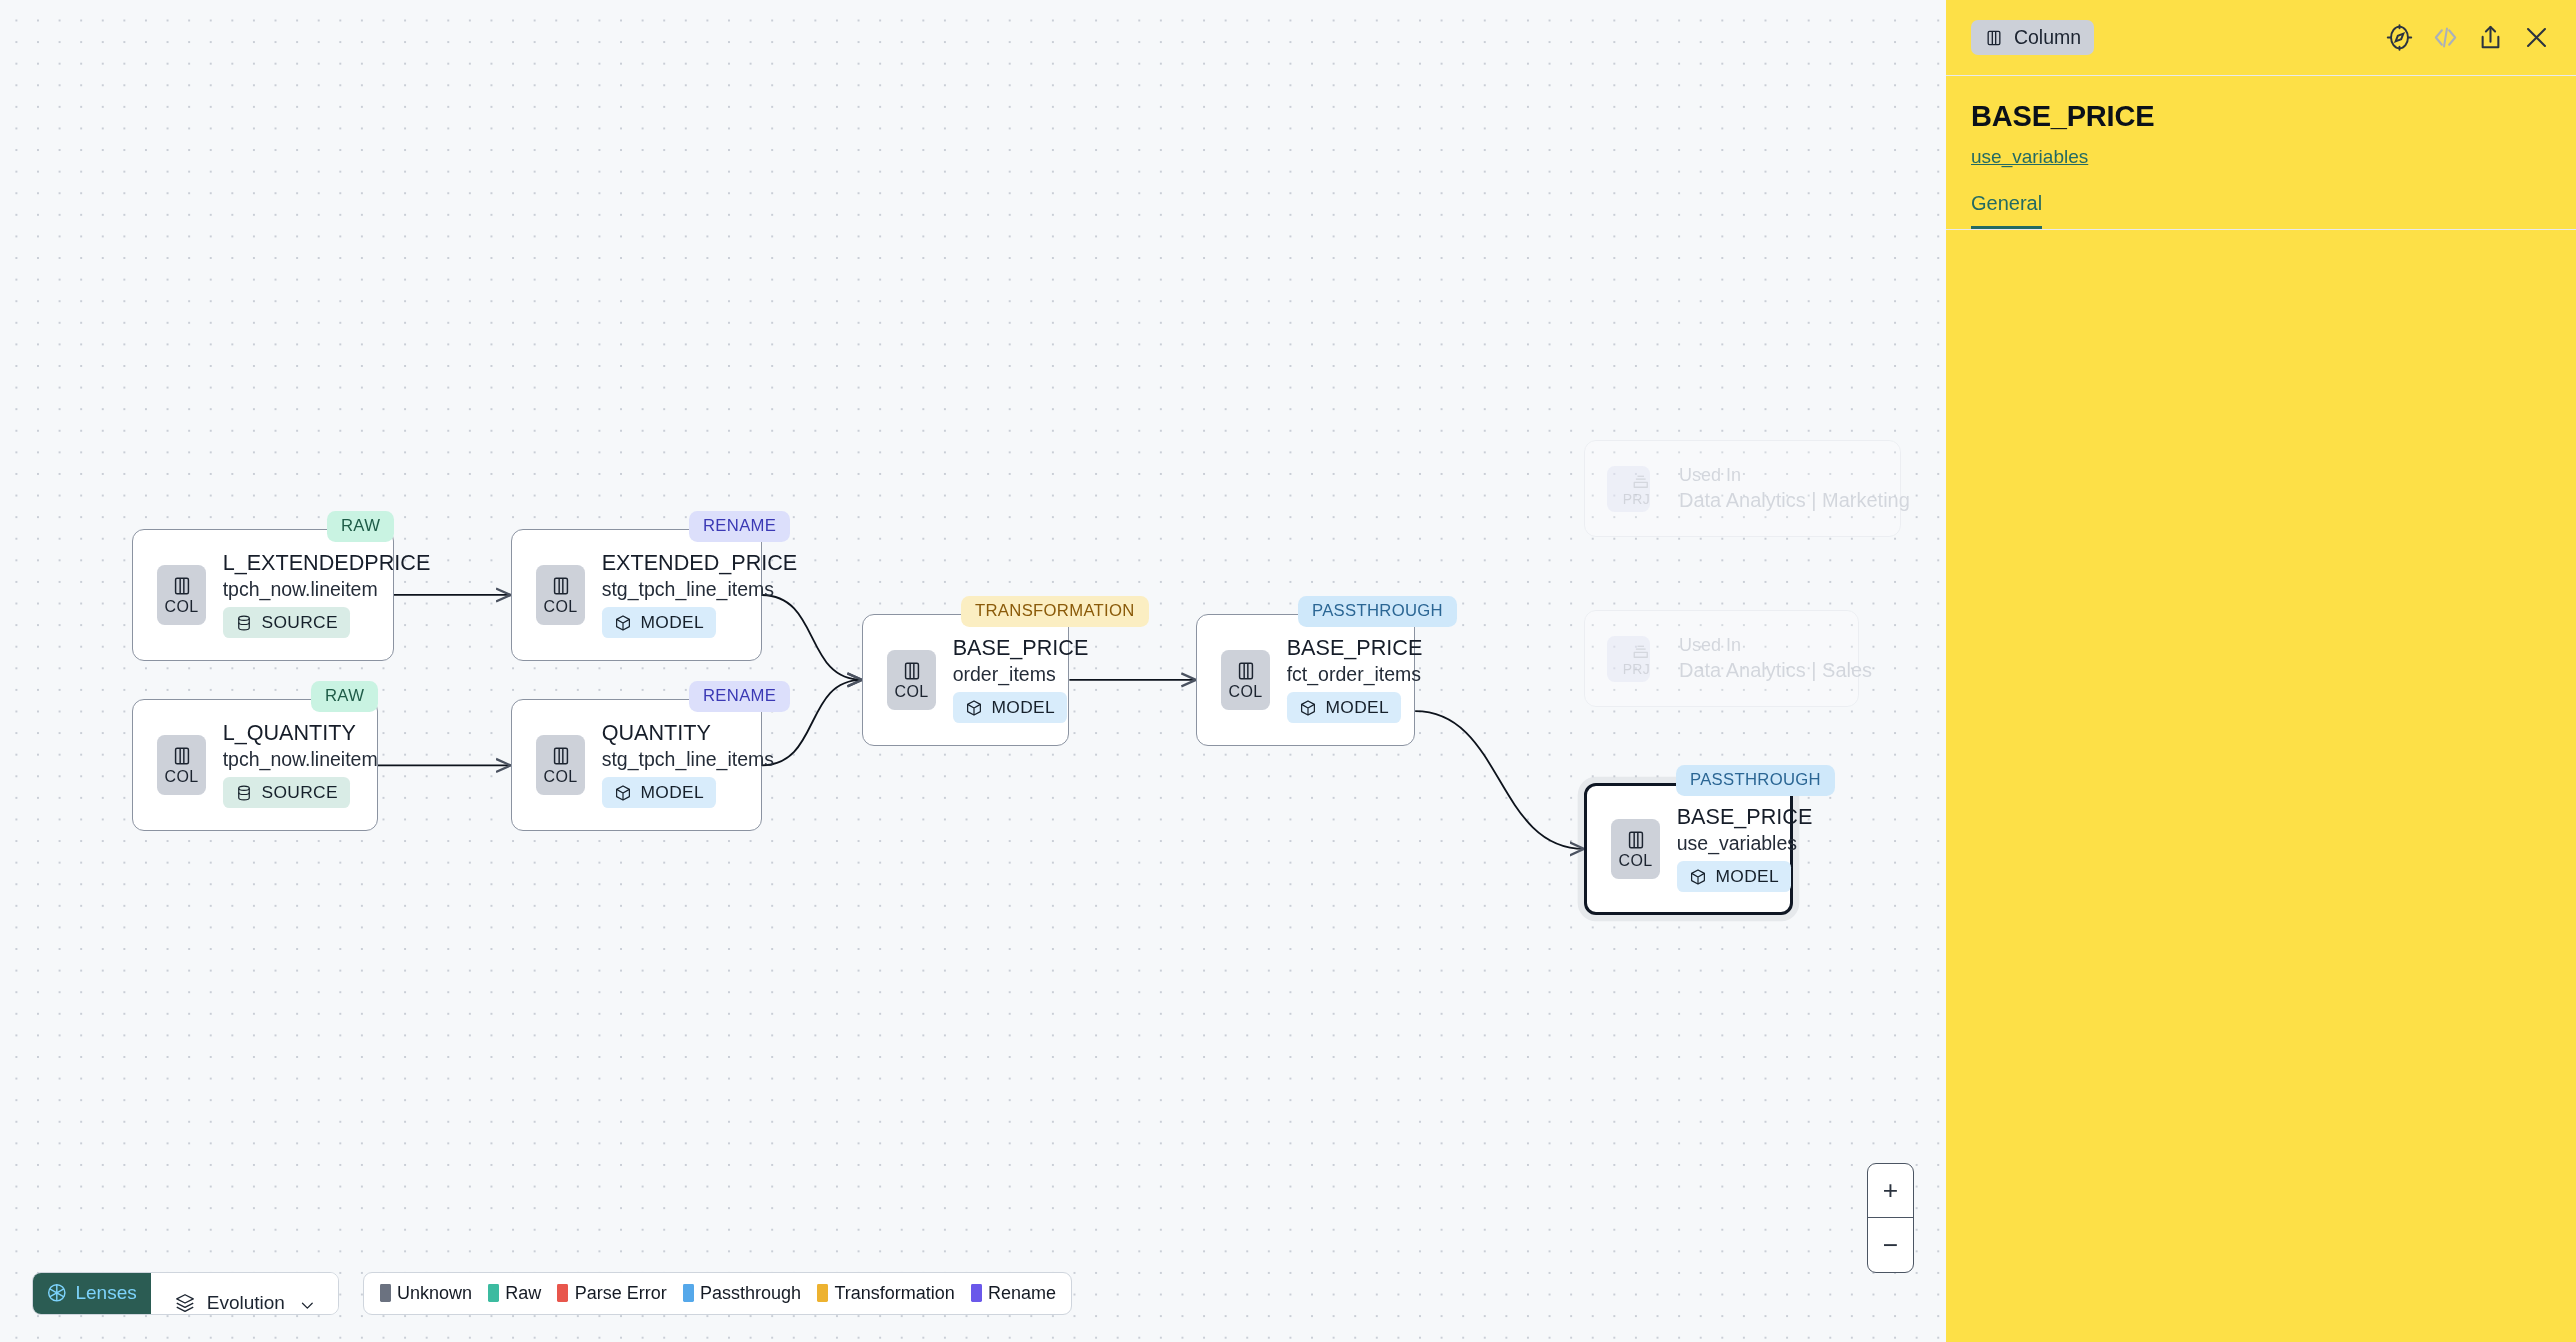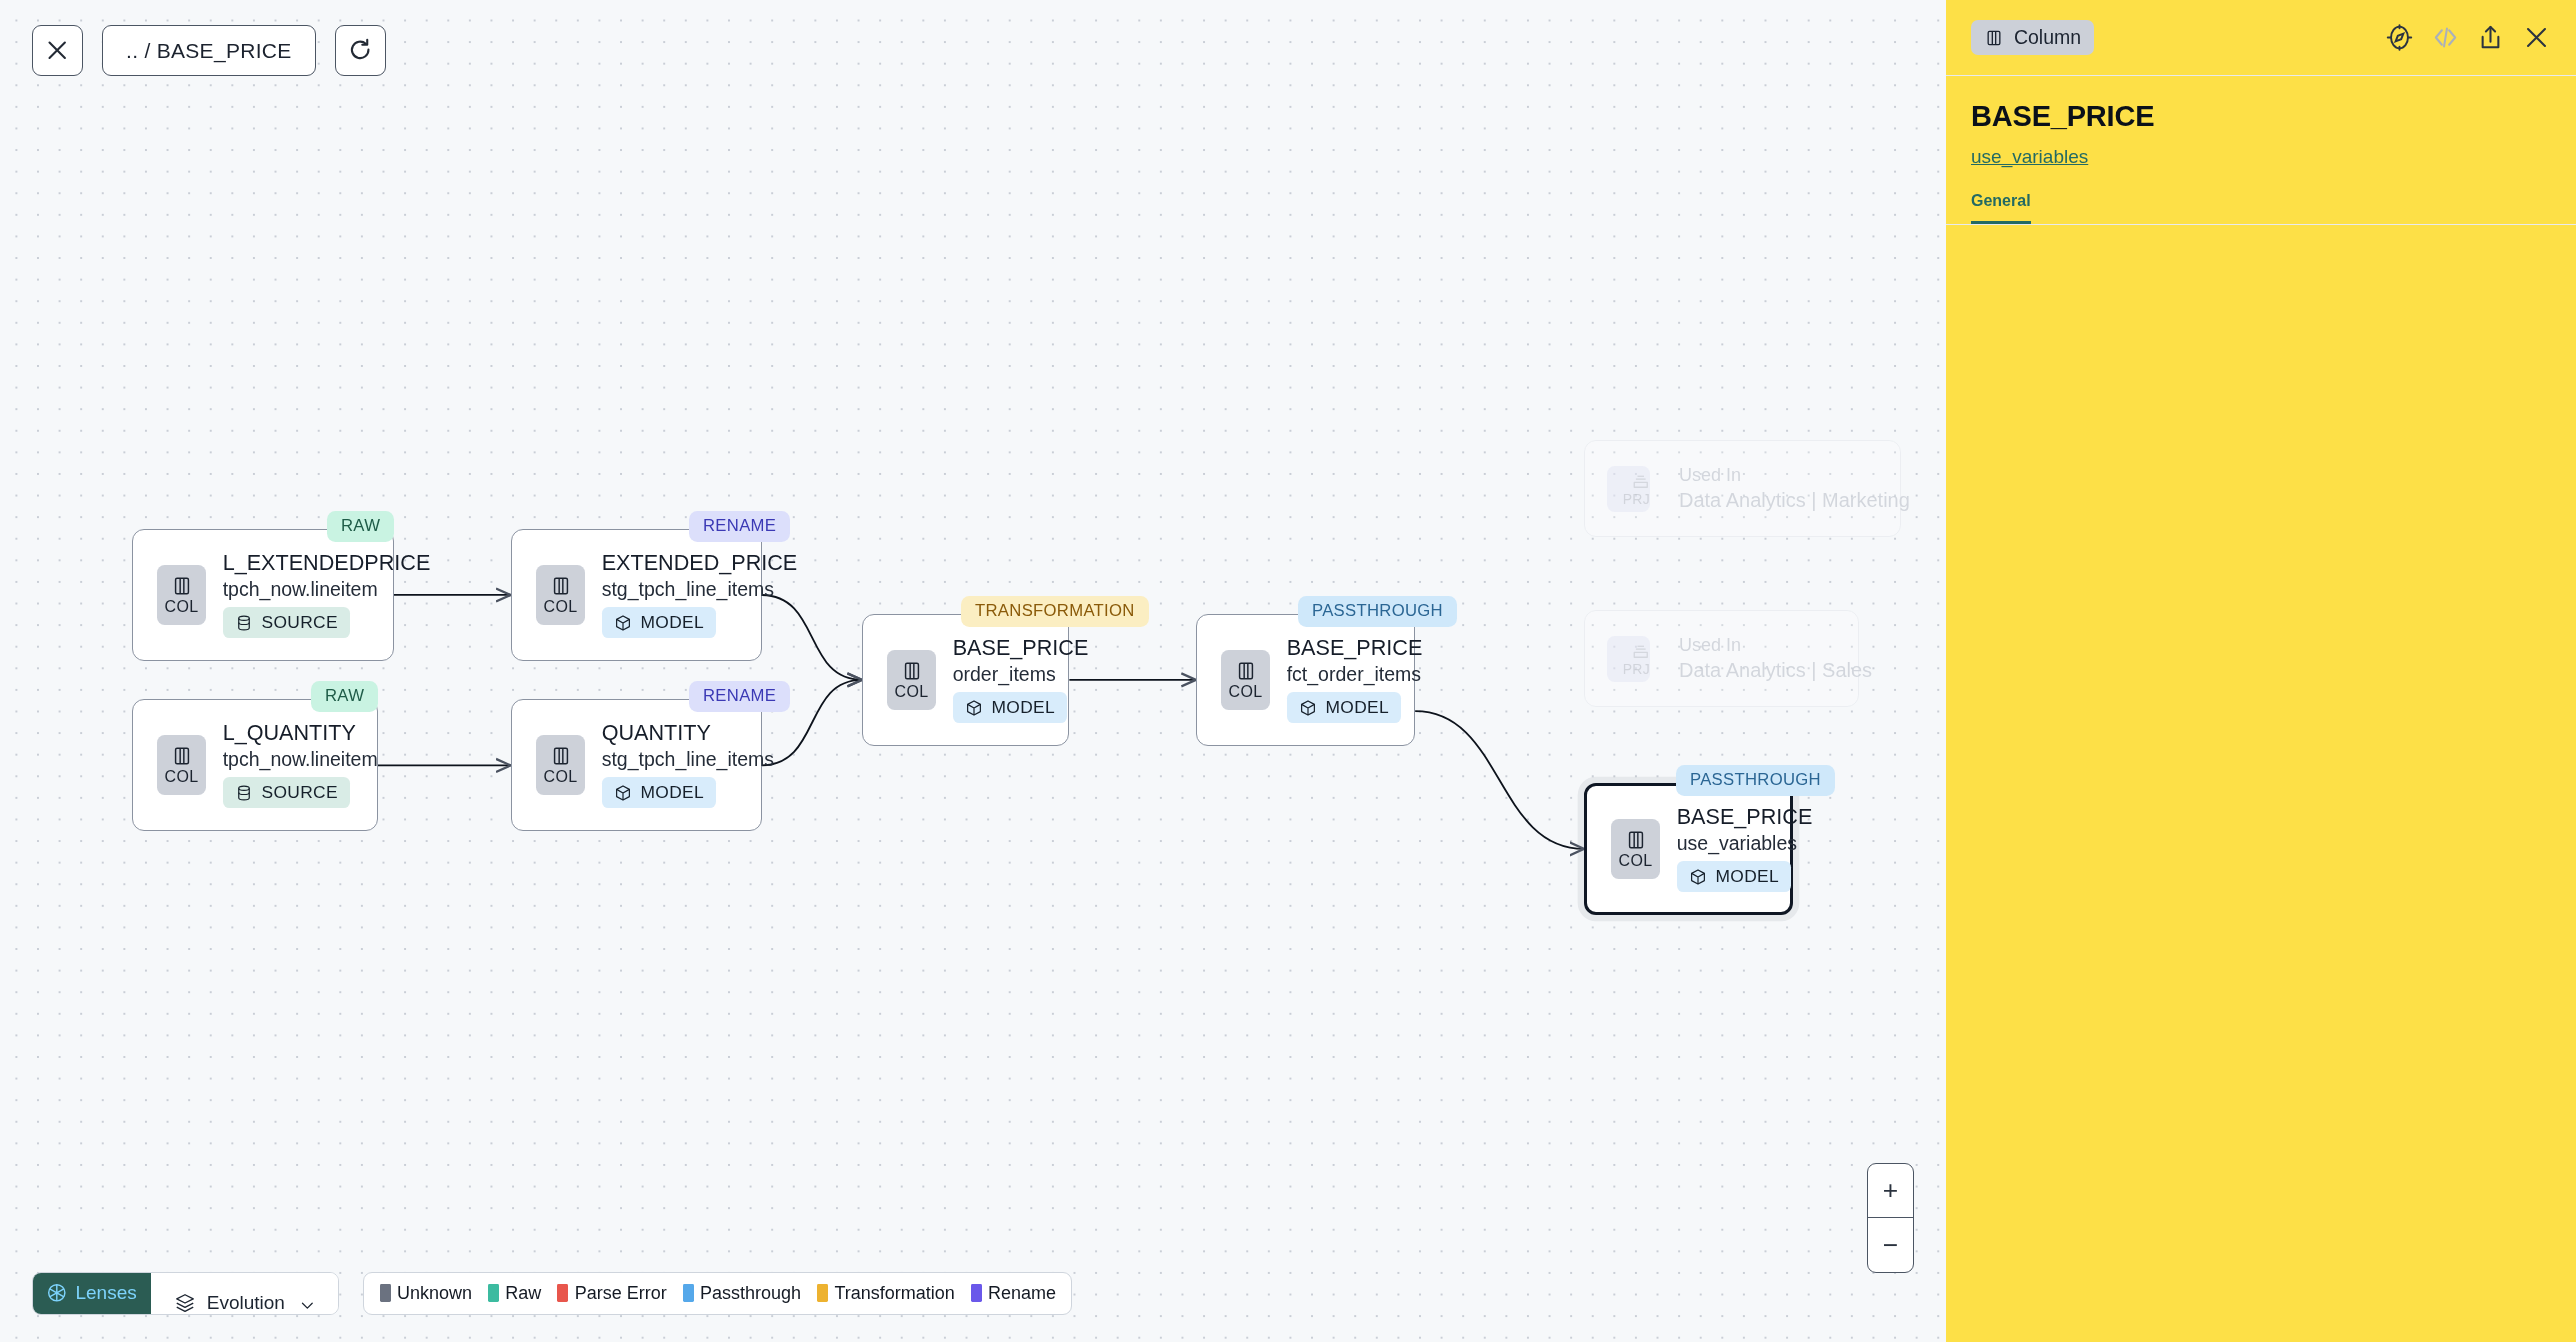--- a/index.html
+++ b/index.html
@@ -150,49 +150,35 @@
   .kind-pill svg { width: 20px; height: 20px; display: block; }
   .panel-actions { display: flex; align-items: center; gap: 16.7px; }
   .panel-actions .act { width: 29px; height: 29px; display: block; color: #2b3340; cursor: pointer; }
   .panel-actions .act.dim { color: #aab0bb; }
 
   .panel-head { padding: 24px 25px 0 25px; }
   .panel-title { font-size: 29px; font-weight: bold; color: #0b1119; letter-spacing: -0.2px;}
   .panel-link { display: inline-block; margin-top: 12.5px; font-size: 19px; color: #236a63; text-decoration: underline; cursor: pointer;}
 
   .tabs { margin-top: 24px; padding: 0 25px; border-bottom: 1.4px solid #e8eaee; display: flex; gap: 24px; }
-  .tab { font-size: 16px; color: #236a63; padding-bottom: 11px; border-bottom: 3.5px solid #236a63; cursor: pointer; font-weight: bold;}
+  .tab { font-size: 20px; color: #236a63; padding-bottom: 11px; border-bottom: 3.5px solid #236a63; cursor: pointer; font-weight: normal;}
 
   .section { padding: 25px 25px 0 25px; }
   .section-label { font-size: 19px; font-weight: bold; color: #111823; }
   .desc { margin-top: 19.5px; font-size: 21px; font-style: italic; color: #1d2531; line-height: 1.42; }
   .inherit { margin-top: 19.5px; font-size: 19.5px; font-style: italic; color: #1d2531; }
   .inherit a { color: #236a63; text-decoration: underline; font-style: italic; cursor: pointer;}
 </style>
 </head>
 <body>
 
 <div id="app">
 
   <div class="canvas-wrap">
 
-    <div class="toolbar">
-      <div class="tb-btn tb-square">
-        <svg class="tb-icon" viewBox="0 0 24 24" fill="none" stroke="currentColor" stroke-width="1.9" stroke-linecap="round">
-          <path d="M5 5 L19 19 M19 5 L5 19"></path>
-        </svg>
-      </div>
-      <div class="tb-btn tb-path">.. / BASE_PRICE</div>
-      <div class="tb-btn tb-square">
-        <svg class="tb-icon" viewBox="0 0 24 24" fill="none" stroke="currentColor" stroke-width="1.9" stroke-linecap="round" stroke-linejoin="round">
-          <path d="M19.5 11.5a7.5 7.5 0 1 1-2.4-5.3"></path>
-          <path d="M18.4 2.6 L18.4 7.1 L13.9 7.1"></path>
-        </svg>
-      </div>
-    </div>
 
     <svg class="edges" viewBox="0 0 2797 1930" width="1946" height="1343">
       <defs>
         <marker id="arw" viewBox="0 0 10 10" refX="9" refY="5" markerWidth="9" markerHeight="9" orient="auto-start-reverse">
           <path d="M 0 1 L 9 5 L 0 9" fill="none" stroke="#4a5260" stroke-width="1.4"></path>
         </marker>
       </defs>
 
       <path d="M 566 855 L 734 855" stroke="#0d131c" stroke-width="2.6" fill="none" marker-end="url(#arw)"></path>
 

